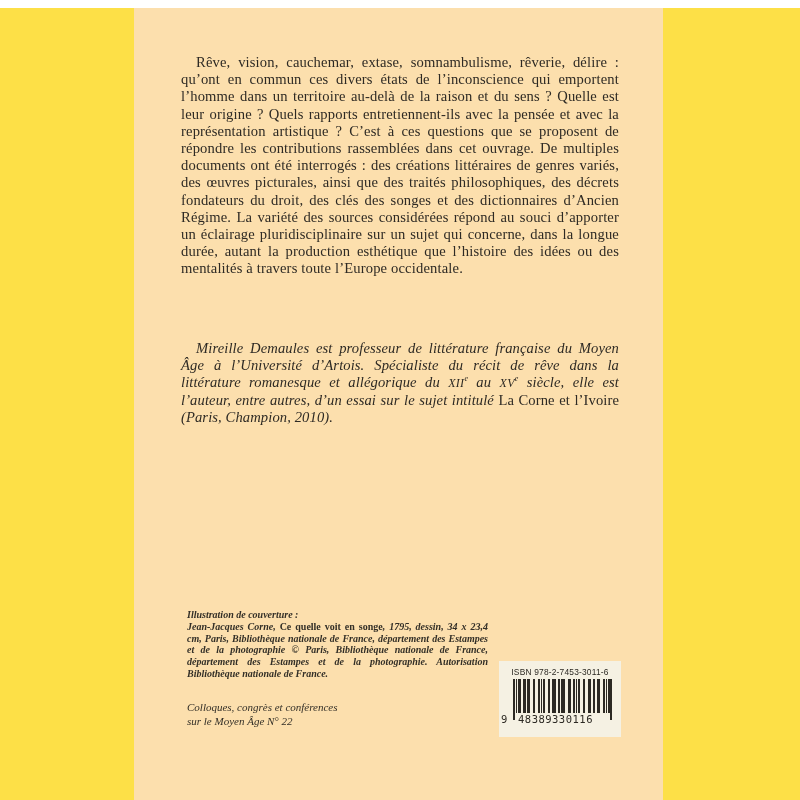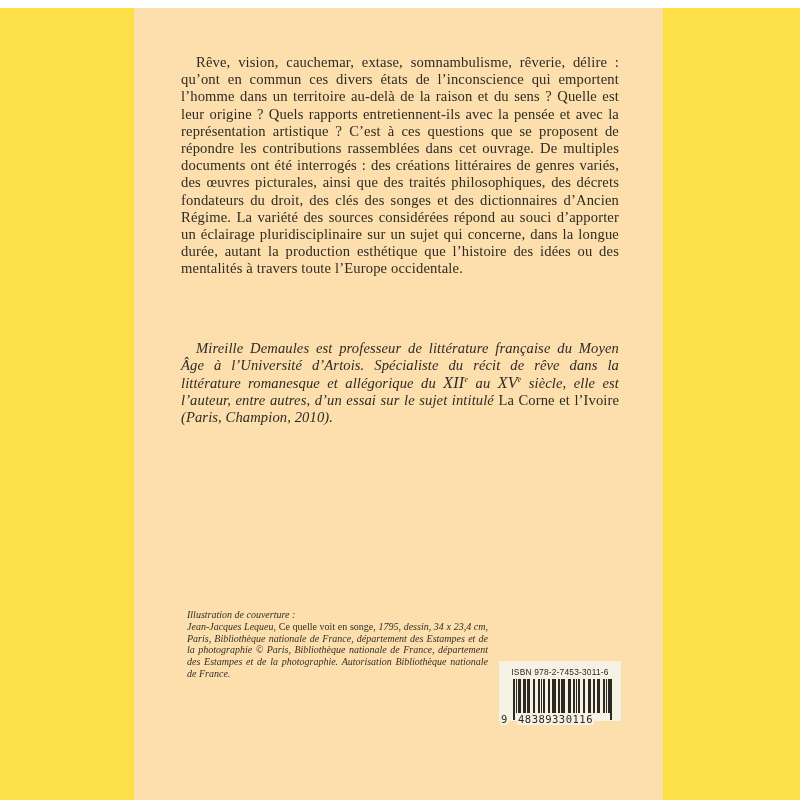--- a/index.html
+++ b/index.html
@@ -42,48 +42,49 @@
     width: 438px;
     margin: 0;
     font-size: 14.6px;
     line-height: 17.1px;
     font-style: italic;
     text-align: justify;
     text-indent: 15px;
     letter-spacing: 0.1px;
     color: #2e2a24;
   }
-  .bio .scap { font-size: 16px; letter-spacing: 0.3px; }
+  .bio .scap { font-size: 12px; letter-spacing: 0.3px; }
   .bio sup { font-size: 8px; line-height: 0; }
   .roman { font-style: normal; }
   
   .credit {
     position: absolute;
     left: 53px; top: 601px;
     width: 301px;
     font-size: 10px;
     line-height: 11.8px;
     font-style: italic;
     color: #332f27;
+    font-weight: bold;
   }
   .credit .credit-body { text-align: justify; }
   
   .series {
     position: absolute;
     left: 53px; top: 692px;
     font-size: 11px;
     line-height: 14.2px;
     font-style: italic;
     color: #332f27;
   }
   
   .bc-label {
     position: absolute;
     left: 365px; top: 653px;
-    width: 122px; height: 60px;
+    width: 122px; height: 76px;
     background: #f5f1e3;
   }
   .bc-isbn {
     padding-top: 6px;
     text-align: center;
     font-family: "Liberation Sans", sans-serif;
     font-size: 8.4px;
     letter-spacing: 0.2px;
     color: #2c2923;
     white-space: nowrap;
@@ -125,23 +126,27 @@
 
 <div class="page">
   <div class="cover">
 
     <p class="synopsis">Rêve, vision, cauchemar, extase, somnambulisme, rêverie, délire&nbsp;: qu’ont en commun ces divers états de l’inconscience qui emportent l’homme dans un territoire au-delà de la raison et du sens&nbsp;? Quelle est leur origine&nbsp;? Quels rapports entretiennent-ils avec la pensée et avec la représentation artistique&nbsp;? C’est à ces questions que se proposent de répondre les contributions rassemblées dans cet ouvrage. De multiples documents ont été interrogés&nbsp;: des créations littéraires de genres variés, des œuvres picturales, ainsi que des traités philosophiques, des décrets fondateurs du droit, des clés des songes et des dictionnaires d’Ancien Régime. La variété des sources considérées répond au souci d’apporter un éclairage pluridisciplinaire sur un sujet qui concerne, dans la longue durée, autant la production esthétique que l’histoire des idées ou des mentalités à travers toute l’Europe occidentale.</p>
 
     <p class="bio"><span>Mireille Demaules est professeur de littérature française du Moyen Âge à l’Université d’Artois. Spécialiste du récit de rêve dans la littérature romanesque et allégorique du </span><span class="scap">XII</span><sup>e</sup><span> au </span><span class="scap">XV</span><sup>e</sup><span> siècle, elle est l’auteur, entre autres, d’un essai sur le sujet intitulé </span><span class="roman">La Corne et l’Ivoire</span><span> (Paris, Champion, 2010).</span></p>
 
     <div class="credit">
       <div class="credit-heading">Illustration de couverture&nbsp;:</div>
-      <div class="credit-body"><span>Jean-Jacques Lequeu, </span><span class="roman">Ce quelle voit en songe</span><span>, 1795, dessin, 34 x 23,4 cm, Paris, Bibliothèque nationale de France, département des Estampes et de la photographie © Paris, Bibliothèque nationale de France, département des Estampes et de la photographie. Autorisation Bibliothèque nationale de France.</span></div>
+      <div class="credit-body"><span>Jean-Jacques Corne, </span><span class="roman">Ce quelle voit en songe</span><span>, 1795, dessin, 34 x 23,4 cm, Paris, Bibliothèque nationale de France, département des Estampes et de la photographie © Paris, Bibliothèque nationale de France, département des Estampes et de la photographie. Autorisation Bibliothèque nationale de France.</span></div>
     </div>
 
+    <div class="series">
+      <div>Colloques, congrès et conférences</div>
+      <div>sur le Moyen Âge N° 22</div>
+    </div>
 
     <div class="bc-label">
       <div class="bc-isbn">ISBN 978-2-7453-3011-6</div>
       <div class="bc-area">
         <div class="bc-bars"></div>
         <div class="bc-guard g-left"></div>
         <div class="bc-guard g-mid"></div>
         <div class="bc-guard g-right"></div>
         <div class="bc-digit d-prefix">9</div>
         <div class="bc-digit d-g1">483898</div>

